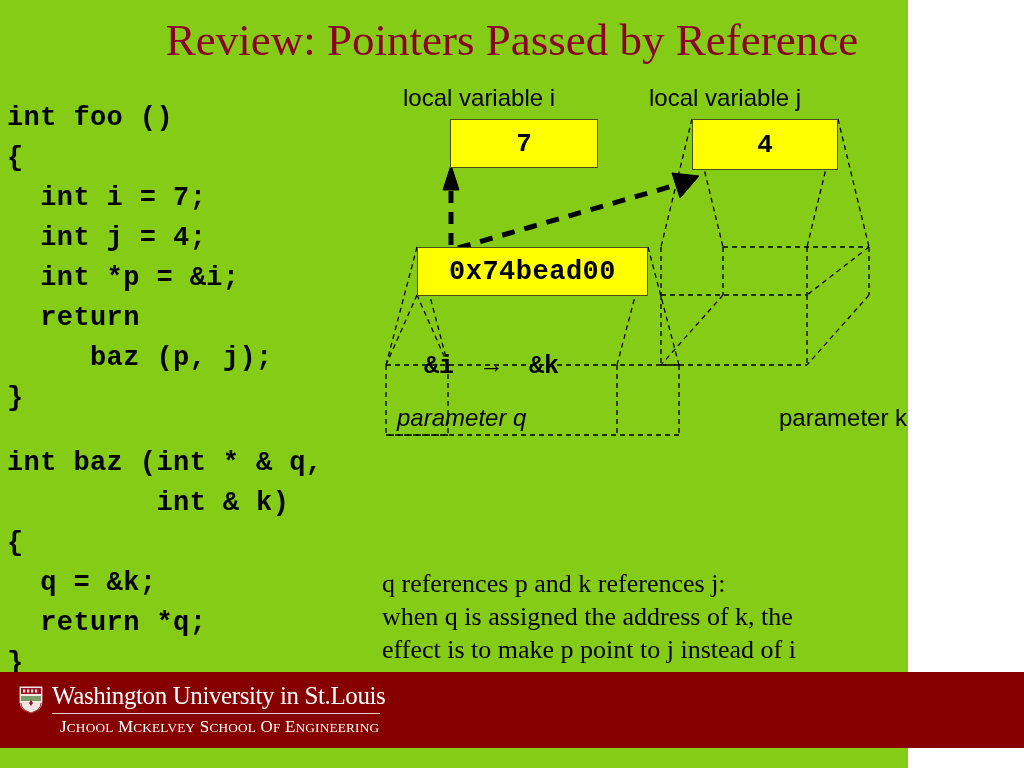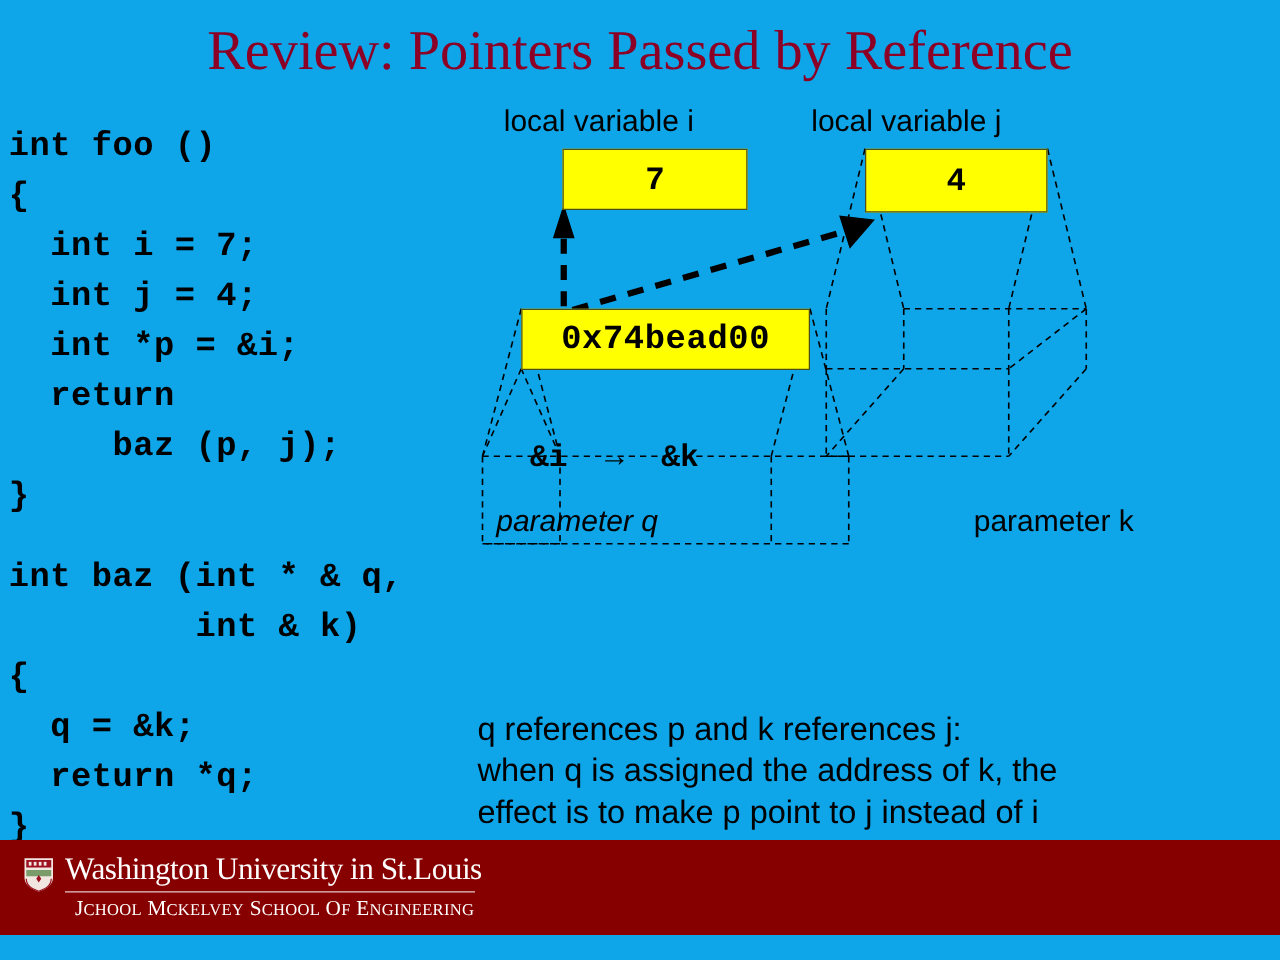--- a/index.html
+++ b/index.html
@@ -11,23 +11,23 @@
     width: 1024px;
     height: 768px;
     background: #ffffff;
     font-family: "Liberation Sans", sans-serif;
     overflow: hidden;
     position: relative;
   }
   #slide {
     position: absolute;
     left: 0; top: 0;
-    width: 1024px;
+    width: 908px;
     height: 768px;
-    background: #0ea5e9;
+    background: #84cc16;
   }
 
   
   .slide-title {
     position: absolute;
     left: 0;
     top: 14px;
     width: 1024px;
     text-align: center;
     font-family: "Liberation Serif", "DejaVu Serif", serif;
@@ -112,21 +112,21 @@
     white-space: pre;
   }
   #face-q-text { left: 424px; top: 352px; }
 
   
   #explain {
     position: absolute;
     left: 382px;
     top: 567px;
     width: 630px;
-    font-family: Liberation Sans, sans-serif;
+    font-family: Liberation Serif, serif;
     font-size: 26px;
     line-height: 33px;
     color: #000000;
   }
   #explain div { white-space: nowrap; }
 
   
   #footer {
     position: absolute;
     left: 0;

